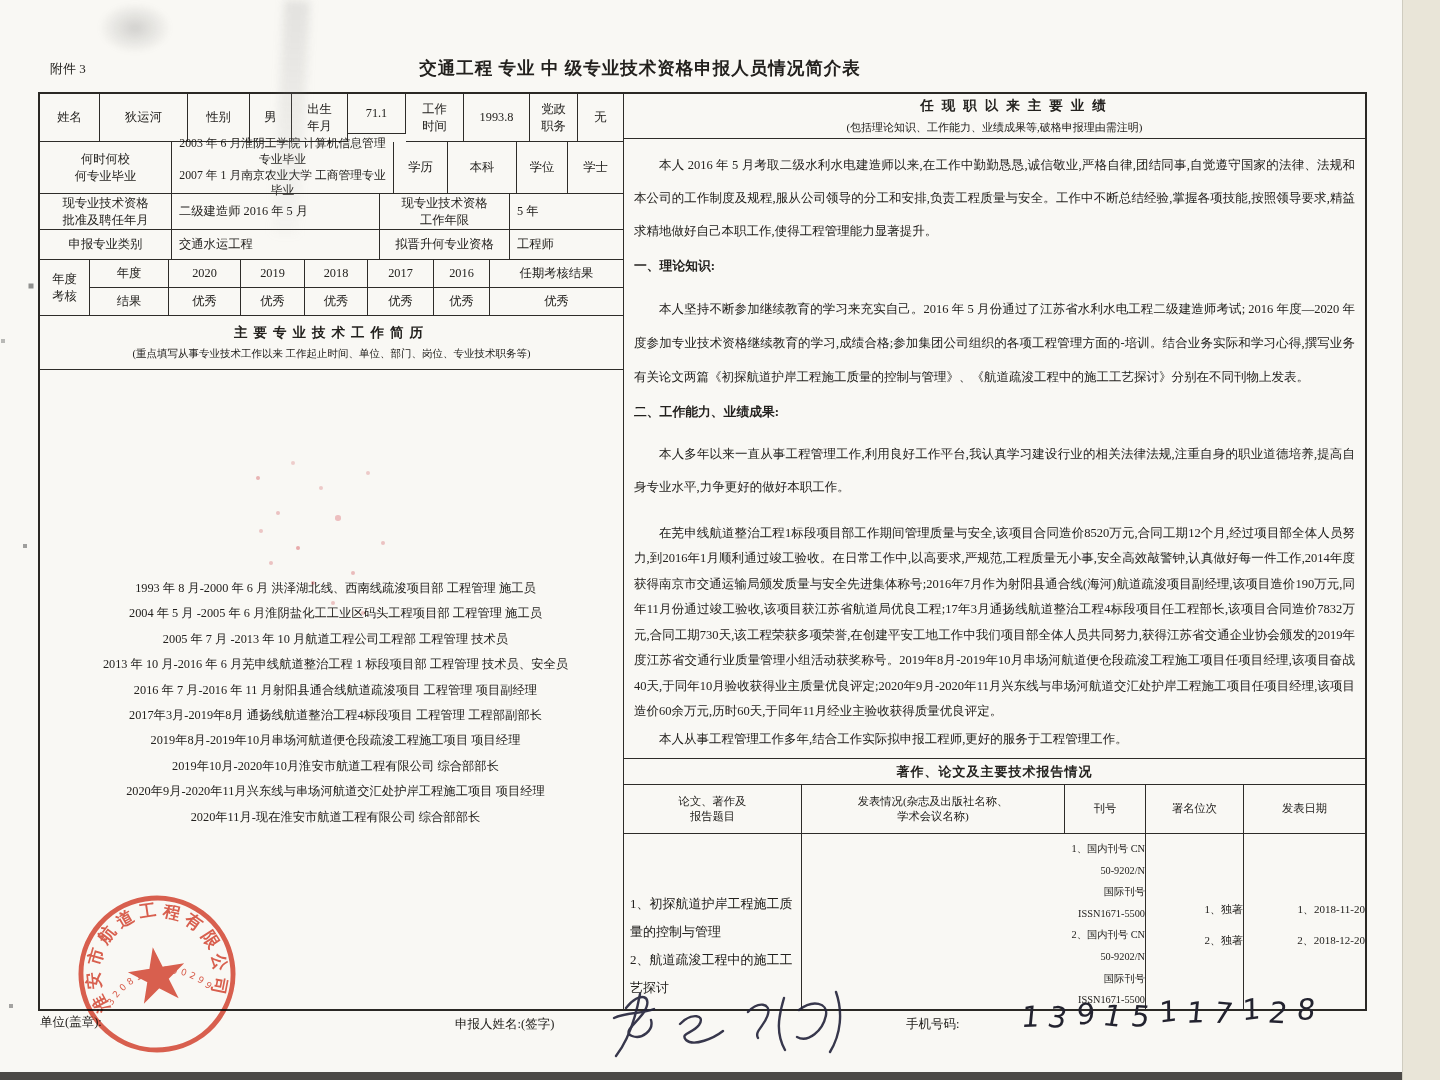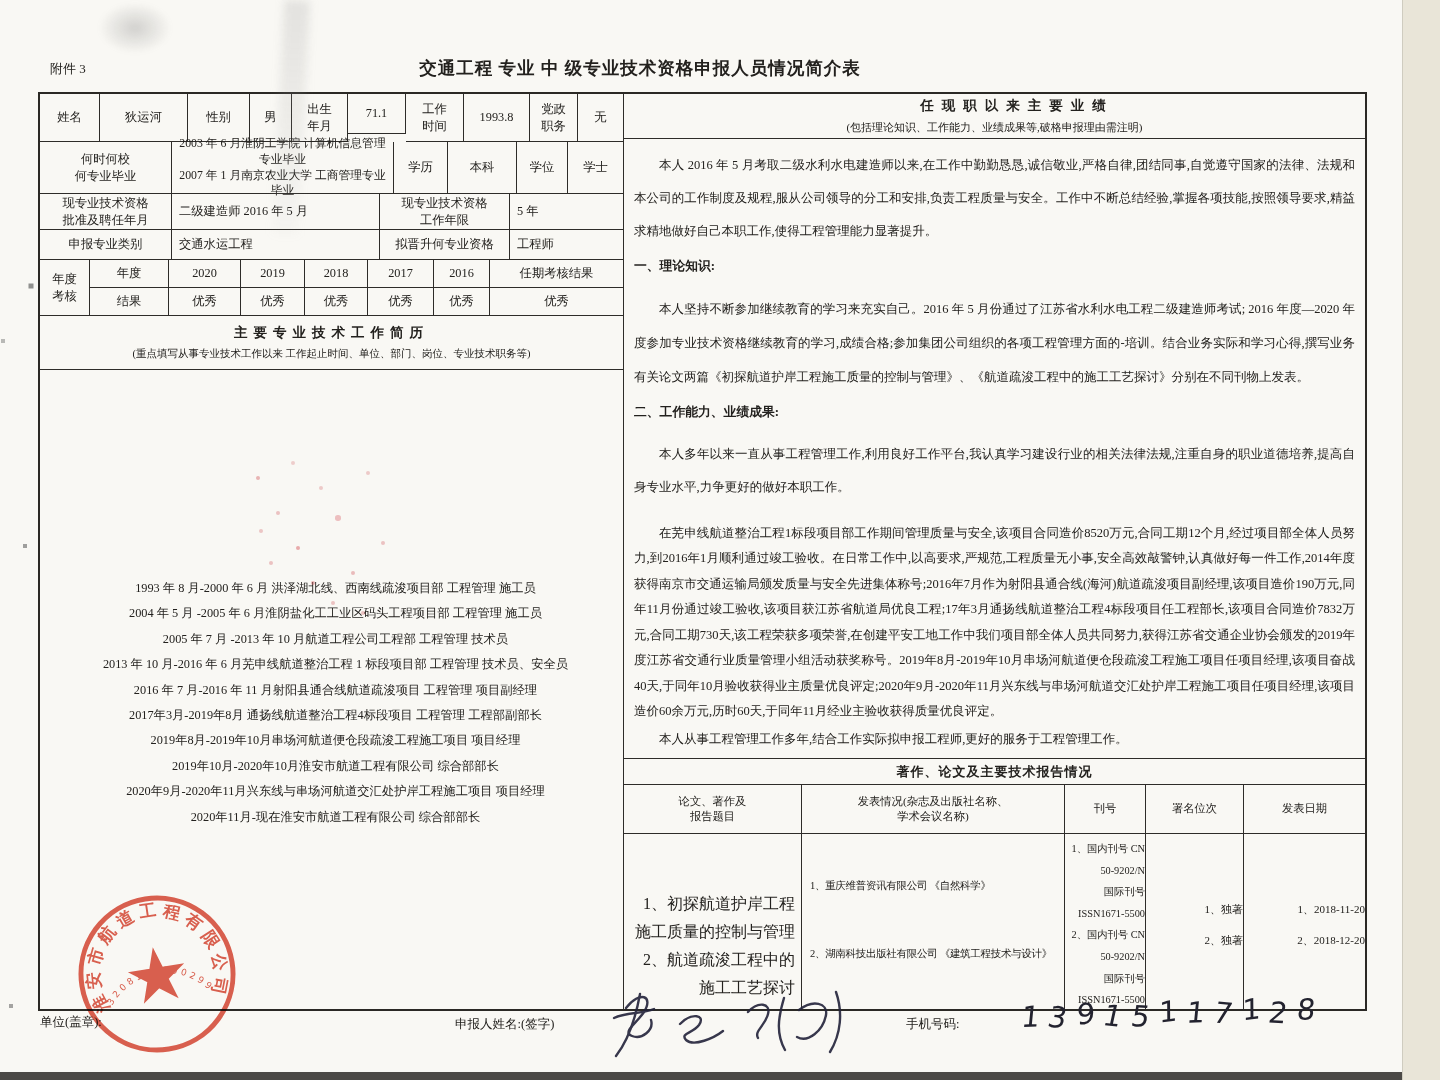--- a/index.html
+++ b/index.html
@@ -29,21 +29,21 @@
   .phead{font-weight:bold;line-height:26px;margin-top:5px;font-size:12.8px;}
   .p2{line-height:34px;}
   .p3{line-height:33px;}
   .p4{line-height:25.5px;margin-top:17px;}
   .p5{line-height:25px;margin-top:9px;}
   .p6{line-height:25px;margin-top:2px;}
   .pub-title{font-weight:bold;font-size:13px;letter-spacing:1px;}
   .pub-h{font-size:11.3px;}
   .pub-c{align-items:flex-start;font-size:10.5px;}
   .pub-list{width:100%;}
-  .titles{padding:56px 6px 0 6px;text-align:right;font-size:16px;}
+  .titles{padding:56px 6px 0 6px;text-align:left;font-size:13px;}
   .titles .line{line-height:28px;}
   .pubs{padding:44px 4px 0 8px;text-align:left;font-size:10.5px;letter-spacing:-0.3px;}
   .pubs .line{white-space:nowrap;line-height:16px;}
   .pubs .line:first-child{margin-bottom:52px;}
   .issue{padding-top:4px;text-align:center;font-size:10.3px;}
   .issue .line{line-height:21.6px;white-space:nowrap;text-align:right;}
   .midlist{padding-top:60px;text-align:center;font-size:11px;}
   .midlist .line{line-height:31px;text-align:right;}
   .foot-label{position:absolute;font-size:12.5px;z-index:5;}
   #stamp{position:absolute;left:72px;top:888px;width:170px;height:172px;z-index:6;opacity:.84;mix-blend-mode:multiply;transform:rotate(-9deg);}
@@ -292,26 +292,20 @@
   <div class="cell pub-h noR" style="left:1204px;top:691px;width:121px;height:49px">
       <span>发表日期</span>
     </div>
 
   <div class="cell pub-c noB" style="left:584px;top:740px;width:178px;height:175px">
     <div class="pub-list titles">
         <div class="line">1、初探航道护岸工程施工质量的控制与管理</div>
         <div class="line">2、航道疏浚工程中的施工工艺探讨</div>
       </div>
   </div>
-  <div class="cell pub-c noB" style="left:762px;top:740px;width:263px;height:175px">
-    <div class="pub-list pubs">
-        <div class="line">1、重庆维普资讯有限公司 《自然科学》</div>
-        <div class="line">2、湖南科技出版社有限公司 《建筑工程技术与设计》</div>
-      </div>
-  </div>
   <div class="cell pub-c noB" style="left:1025px;top:740px;width:81px;height:175px">
     <div class="pub-list issue">
         <div class="line">1、国内刊号 CN</div>
         <div class="line">50-9202/N</div>
         <div class="line">国际刊号</div>
         <div class="line">ISSN1671-5500</div>
         <div class="line">2、国内刊号 CN</div>
         <div class="line">50-9202/N</div>
         <div class="line">国际刊号</div>
         <div class="line">ISSN1671-5500</div>

